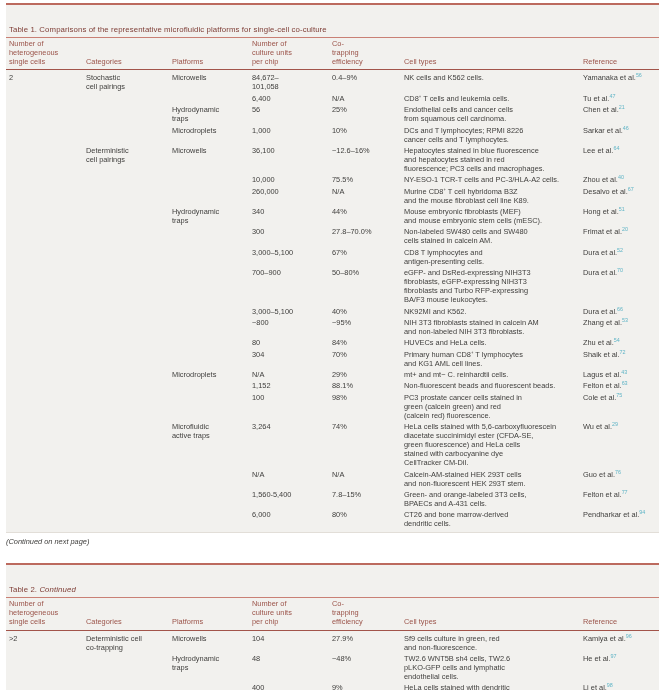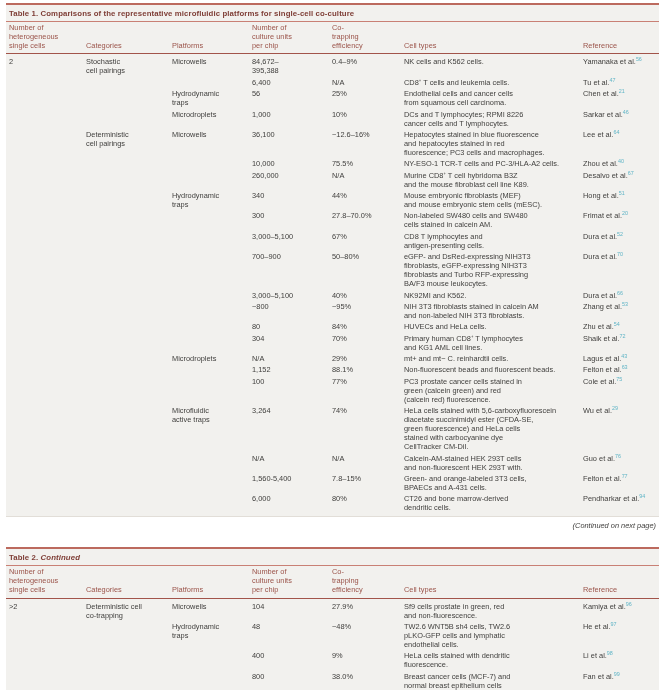--- a/index.html
+++ b/index.html
@@ -7,43 +7,43 @@
     width:664px; height:690px; background:#ffffff; overflow:hidden;
     font-family:"Liberation Sans", sans-serif; color:#3f3e3c;
     -webkit-font-smoothing:antialiased;
   }
   .sheet { padding:3px 5px 0 6px; }
   .tblock { background:#f2f1ee; }
   .tblock.t1 { border-bottom:1px solid #e2ded8; }
   .rule-heavy { height:2px; background:#bc6a5e; }
   .rule-light { height:1px; background:#c98075; }
   .tbl-title {
-    font-size:7.8px; font-weight:bold; color:#7e3d35;
-    padding:4px 3px 3px 3px; letter-spacing:.1px;
+    font-size:7.8px; font-weight:normal; color:#7e3d35;
+    padding:20px 3px 3px 3px; letter-spacing:.1px;
   }
   .tbl-title .ital { font-style:italic;margin-top:18px; }
   table { border-collapse:collapse; table-layout:fixed; width:100%; }
   col.c1{width:80px} col.c2{width:86px} col.c3{width:80px}
   col.c4{width:80px} col.c5{width:72px} col.c6{width:179px} col.c7{width:auto}
   thead th {
     text-align:left; vertical-align:bottom; font-weight:normal;
     color:#9b544a; font-size:7.4px; line-height:8.8px;
     padding:2px 6px 3px 0; white-space:pre-line;
     border-bottom:1.5px solid #a2544a;
   }
   td {
     vertical-align:top; font-size:7.4px; line-height:9px; color:#3f3e3c;
     padding:1.2px 6px 1.2px 0; white-space:pre-line;
   }
   th:first-child, td:first-child { padding-left:3px; }
   tbody tr:first-child td { padding-top:3px; }
   tbody tr:last-child td { padding-bottom:4px; }
   sup.cite { color:#5fb4c6; font-size:5.4px; line-height:0; }
   .continued-note {
-    text-align:right; font-style:italic; font-size:7.4px; color:#3f3e3c;
+    text-align:left; font-style:italic; font-size:7.4px; color:#3f3e3c;
     padding:4px 3px 0 0;
   }
   .gap { height:17px; }
 </style>
 </head>
 <body>
 
 <div class="sheet">
 
   <div class="tblock t1">
@@ -79,21 +79,21 @@
           <th>Reference</th>
         </tr>
       </thead>
       <tbody>
           <tr>
             <td>2</td>
             <td>Stochastic
 cell pairings</td>
             <td>Microwells</td>
             <td>84,672–
-395,388</td>
+101,058</td>
             <td>0.4–9%</td>
             <td>NK cells and K562 cells.</td>
             <td><span>Yamanaka et al.</span><sup class="cite">56</sup></td>
           </tr>
           <tr>
             <td></td>
             <td></td>
             <td></td>
             <td>6,400</td>
             <td>N/A</td>
@@ -249,21 +249,21 @@
             <td>1,152</td>
             <td>88.1%</td>
             <td>Non-fluorescent beads and fluorescent beads.</td>
             <td><span>Felton et al.</span><sup class="cite">63</sup></td>
           </tr>
           <tr>
             <td></td>
             <td></td>
             <td></td>
             <td>100</td>
-            <td>77%</td>
+            <td>98%</td>
             <td>PC3 prostate cancer cells stained in
 green (calcein green) and red
 (calcein red) fluorescence.</td>
             <td><span>Cole et al.</span><sup class="cite">75</sup></td>
           </tr>
           <tr>
             <td></td>
             <td></td>
             <td>Microfluidic
 active traps</td>
@@ -276,21 +276,21 @@
 CellTracker CM-DiI.</td>
             <td><span>Wu et al.</span><sup class="cite">29</sup></td>
           </tr>
           <tr>
             <td></td>
             <td></td>
             <td></td>
             <td>N/A</td>
             <td>N/A</td>
             <td>Calcein-AM-stained HEK 293T cells
-and non-fluorescent HEK 293T with.</td>
+and non-fluorescent HEK 293T stem.</td>
             <td><span>Guo et al.</span><sup class="cite">76</sup></td>
           </tr>
           <tr>
             <td></td>
             <td></td>
             <td></td>
             <td>1,560-5,400</td>
             <td>7.8–15%</td>
             <td>Green- and orange-labeled 3T3 cells,
 BPAECs and A-431 cells.</td>
@@ -348,21 +348,21 @@
         </tr>
       </thead>
       <tbody>
           <tr>
             <td>&gt;2</td>
             <td>Deterministic cell
 co-trapping</td>
             <td>Microwells</td>
             <td>104</td>
             <td>27.9%</td>
-            <td>Sf9 cells prostate in green, red
+            <td>Sf9 cells culture in green, red
 and non-fluorescence.</td>
             <td><span>Kamiya et al.</span><sup class="cite">96</sup></td>
           </tr>
           <tr>
             <td></td>
             <td></td>
             <td>Hydrodynamic
 traps</td>
             <td>48</td>
             <td>~48%</td>

